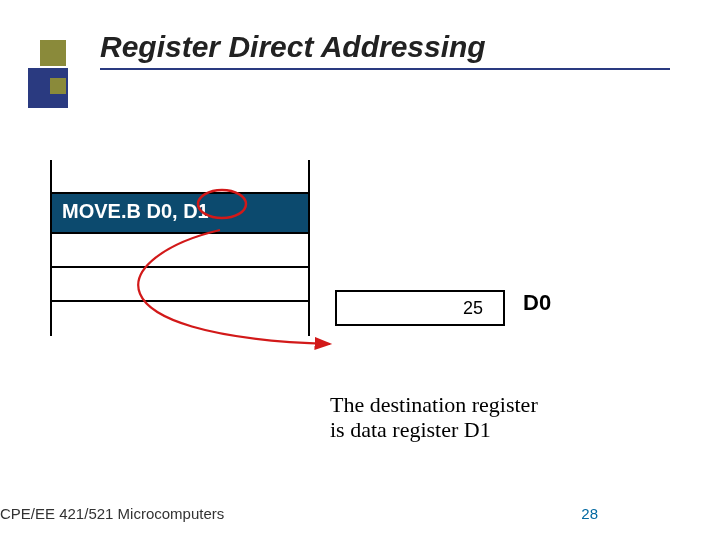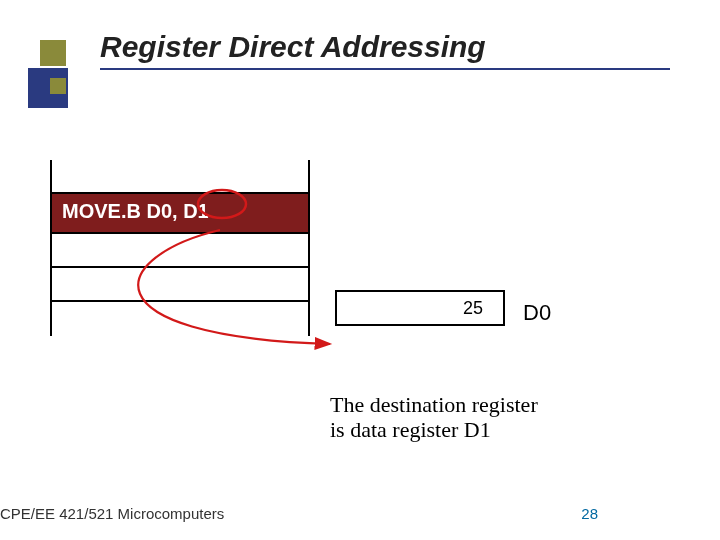--- a/index.html
+++ b/index.html
@@ -16,28 +16,28 @@
 
   .rule { position: absolute; left: 100px; top: 68px; width: 570px; height: 2px; background: #2a3a80; }
 
   .title { position: absolute; left: 100px; top: 30px; font-size: 30px; font-weight: bold; font-style: italic; color: #222; }
 
   
   .mem { position: absolute; left: 50px; top: 160px; }
   .mem-row { width: 260px; height: 34px; border-left: 2px solid #000; border-right: 2px solid #000; border-bottom: 2px solid #000; }
   .mem-row:first-child { border-bottom: 2px solid #000; border-top: none; } 
   .mem-row.open-top { border-top: none; }
-  .mem-row.inst { height: 40px; background: #7f1d1d; position: relative; }
+  .mem-row.inst { height: 40px; background: #0c4a6e; position: relative; }
   .inst-text { position: absolute; left: 10px; top: 6px; color: #fff; font-weight: bold; font-size: 20px; font-family: Arial, sans-serif; }
 
   
   .reg-area { position: absolute; left: 335px; top: 290px; }
-  .reg-row { display: flex; align-items: flex-end; }
+  .reg-row { display: flex; align-items: flex-start; }
   .reg-box { width: 170px; height: 36px; border: 2px solid #000; display: flex; align-items: center; justify-content: flex-end; padding-right: 20px; font-size: 18px; }
-  .reg-label { font-size: 22px; font-weight: normal; margin-left: 18px; }
+  .reg-label { font-size: 22px; font-weight: bold; margin-left: 18px; }
 
   .caption { position: absolute; left: 330px; top: 392px; width: 300px; font-family: 'Times New Roman', serif; font-size: 22px; line-height: 1.15; }
 
   .footer { position: absolute; bottom: 18px; left: 0; width: 720px; text-align: left; font-size: 15px; color: #333; }
   .pagenum { position: absolute; right: 30px; bottom: 18px; font-size: 15px; color: #0369a1; }
 
   
   .circle-svg { position: absolute; left: 195px; top: 186px; width: 54px; height: 36px; pointer-events: none; }
 
   

